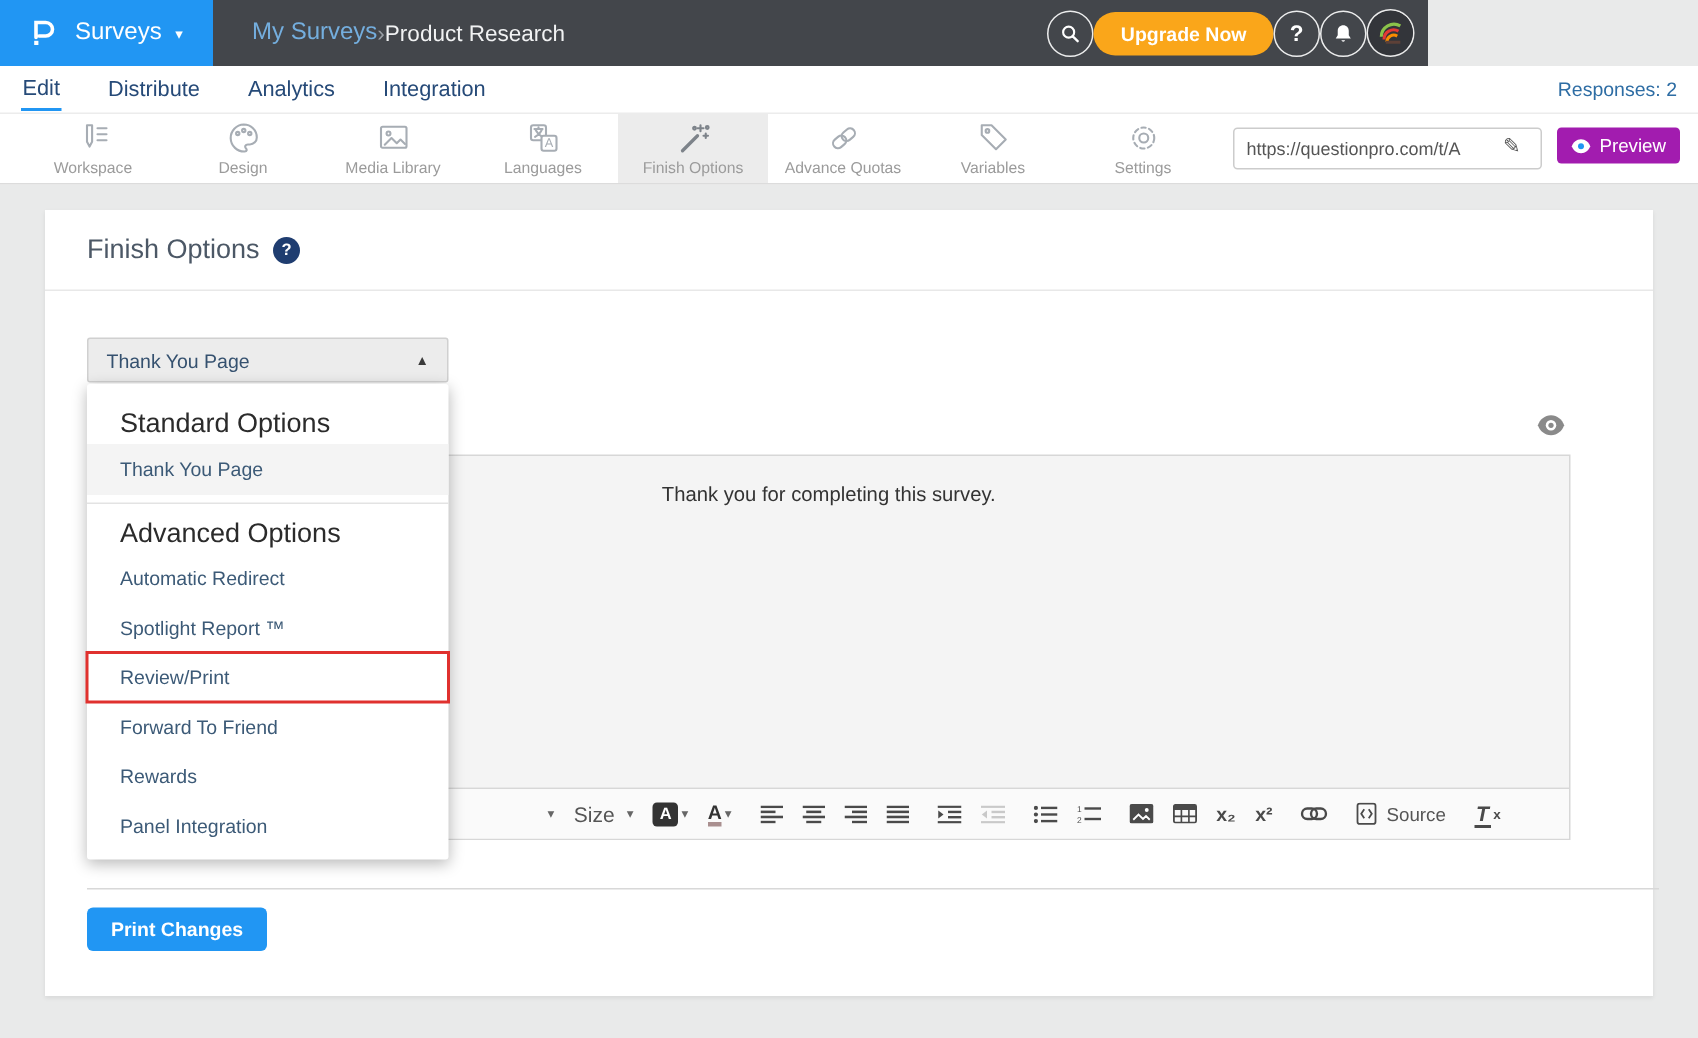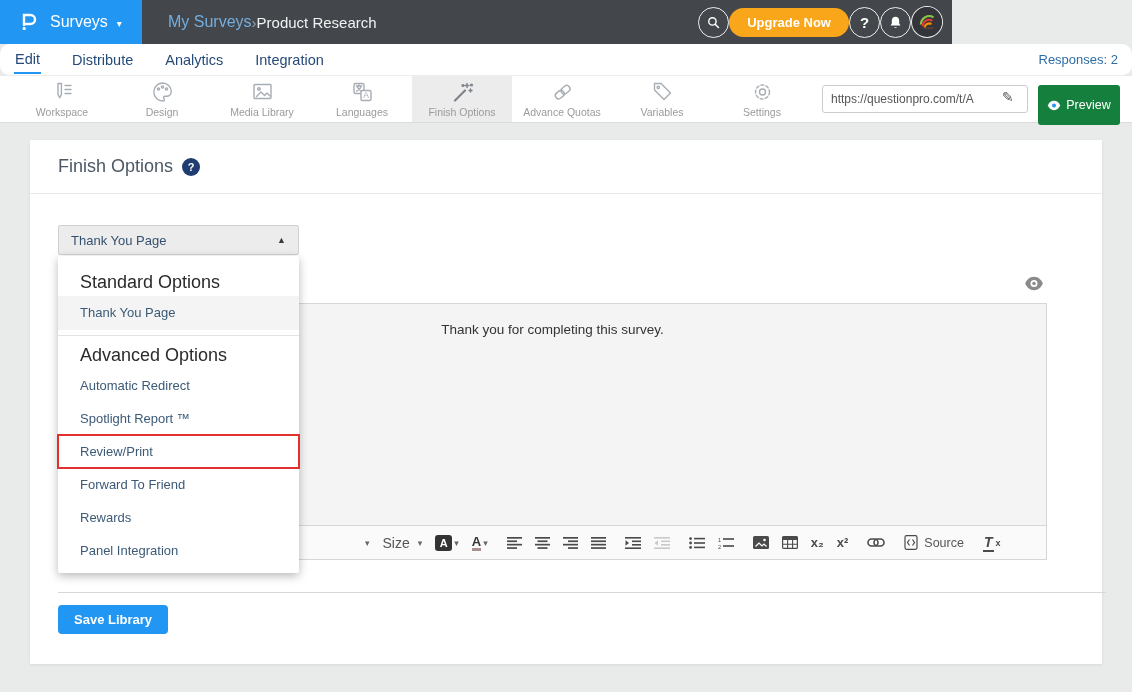--- a/index.html
+++ b/index.html
@@ -16,35 +16,35 @@
   .crumb-parent { color:#74aede; font-size:16px; text-decoration:none; cursor:pointer; }
   .crumb-sep { color:#9aa0a6; font-size:15px; }
   .crumb-current { color:#f1f2f3; font-size:15px; }
   .top-actions { display:flex; align-items:center; gap:0; padding-right:9px; }
   .circle-btn { width:31px; height:31px; border-radius:50%; border:1.6px solid rgba(255,255,255,.9); background:transparent; display:flex; align-items:center; justify-content:center; color:#fff; cursor:pointer; flex:none; }
   .circle-btn span { font-size:15px; font-weight:bold; color:#fff; }
   .upgrade-btn { height:29px; padding:0 18px; border:none; border-radius:15px; background:#faa61a; color:#fff; font-size:13px; font-weight:bold; cursor:pointer; font-family:inherit; }
   .avatar-btn { width:32px; height:32px; border-radius:50%; border:1.6px solid rgba(255,255,255,.9); background:#33353a; padding:0; overflow:hidden; cursor:pointer; flex:none; }
 
   
-  .tabrow { position:absolute; left:0; top:44px; width:1132px; height:32px; background:#fff; display:flex; align-items:center; padding-left:14px; gap:30px; border-bottom:1px solid #ececec;border-radius:10px; }
+  .tabrow { position:absolute; left:0; top:44px; width:1132px; height:32px; background:#fff; display:flex; align-items:center; padding-left:14px; gap:30px; border-bottom:1px solid #ececec; }
   .tab { font-size:14.5px; color:#264a78; cursor:pointer; position:relative; padding:5px 1px; }
   .tab.active { border-bottom:2px solid #2196f3; }
   .responses { position:absolute; right:14px; top:8px; font-size:13px; color:#2e6da4; }
 
   
   .ribbon { position:absolute; left:0; top:76px; width:1132px; height:47px; background:#fff; border-bottom:1px solid #dcdcdc; display:flex; padding-left:12px; }
   .ribbon-item { width:100px; height:46px; display:flex; flex-direction:column; align-items:center; justify-content:center; gap:3px; cursor:pointer; }
   .ribbon-item.active { background:#ececec; }
   .ribbon-item svg { stroke:#a7adb4; fill:none; stroke-width:1.4; stroke-linecap:round; stroke-linejoin:round; }
   .ribbon-item.active svg { stroke:#7d838a; }
   .ribbon-label { font-size:10.5px; color:#9b9b9b; white-space:nowrap; }
   .url-input { position:absolute; left:822px; top:9px; width:206px; height:28px; border:1px solid #ccc; border-radius:3px; background:#fff; font-family:inherit; font-size:12px; color:#555; padding:0 26px 0 8px; }
   .url-edit { position:absolute; left:1002px; top:13px; font-size:14px; color:#555; cursor:pointer; }
-  .preview-btn { position:absolute; left:1038px; top:9px; width:82px; height:40px; border:none; border-radius:3px; background:#15803d; color:#fff; font-size:12.5px; font-family:inherit; display:flex; align-items:center; justify-content:center; gap:5px; cursor:pointer; }
+  .preview-btn { position:absolute; left:1038px; top:9px; width:82px; height:24px; border:none; border-radius:3px; background:#a21caf; color:#fff; font-size:12.5px; font-family:inherit; display:flex; align-items:center; justify-content:center; gap:5px; cursor:pointer; }
 
   
   .card { position:absolute; left:30px; top:140px; width:1072px; height:524px; background:#fff; box-shadow:0 1px 3px rgba(0,0,0,.08); }
   .card-head { position:absolute; left:28px; top:16px; display:flex; align-items:center; gap:9px; }
   .page-title { font-size:18px; font-weight:400; color:#4c5866; }
   .help-badge { width:18px; height:18px; border-radius:50%; background:#1f3d70; color:#fff; font-size:11px; font-weight:bold; display:flex; align-items:center; justify-content:center; cursor:pointer; }
   .head-divider { position:absolute; left:0; top:53px; width:1072px; height:1px; background:#e8e8e8; }
 
   
   .finish-select { position:absolute; left:28px; top:85px; width:241px; height:30px; background:#ececec; border:1px solid #d0d0d0; border-radius:2px; font-family:inherit; font-size:13px; color:#35516f; text-align:left; padding:0 12px; cursor:pointer; display:flex; align-items:center; justify-content:space-between; }
@@ -368,16 +368,16 @@
       <div class="menu-header h2">Advanced Options</div>
       <div class="menu-item">Automatic Redirect</div>
       <div class="menu-item">Spotlight Report ™</div>
       <div class="menu-item annotated">Review/Print</div>
       <div class="menu-item">Forward To Friend</div>
       <div class="menu-item">Rewards</div>
       <div class="menu-item">Panel Integration</div>
     </div>
 
     <div class="save-divider"></div>
-    <button class="save-btn">Save Library</button>
+    <button class="save-btn">Print Changes</button>
   </main>
 
 </div>
 
 </body></html>

